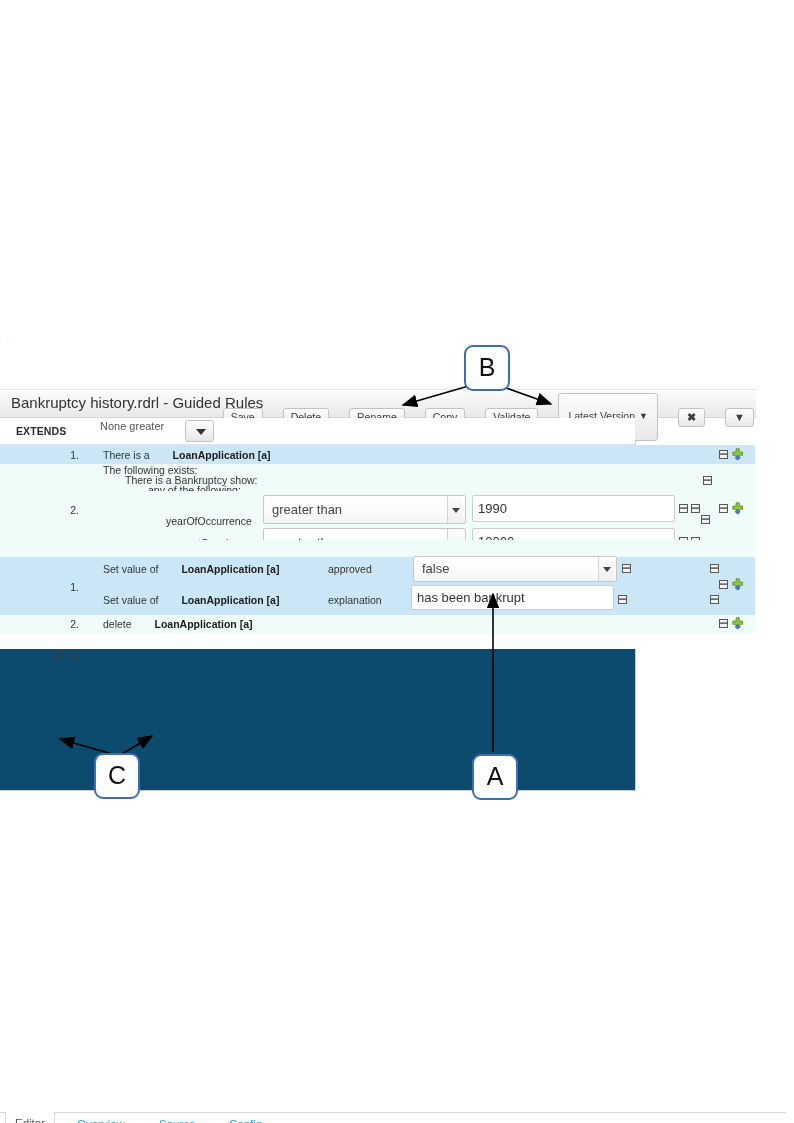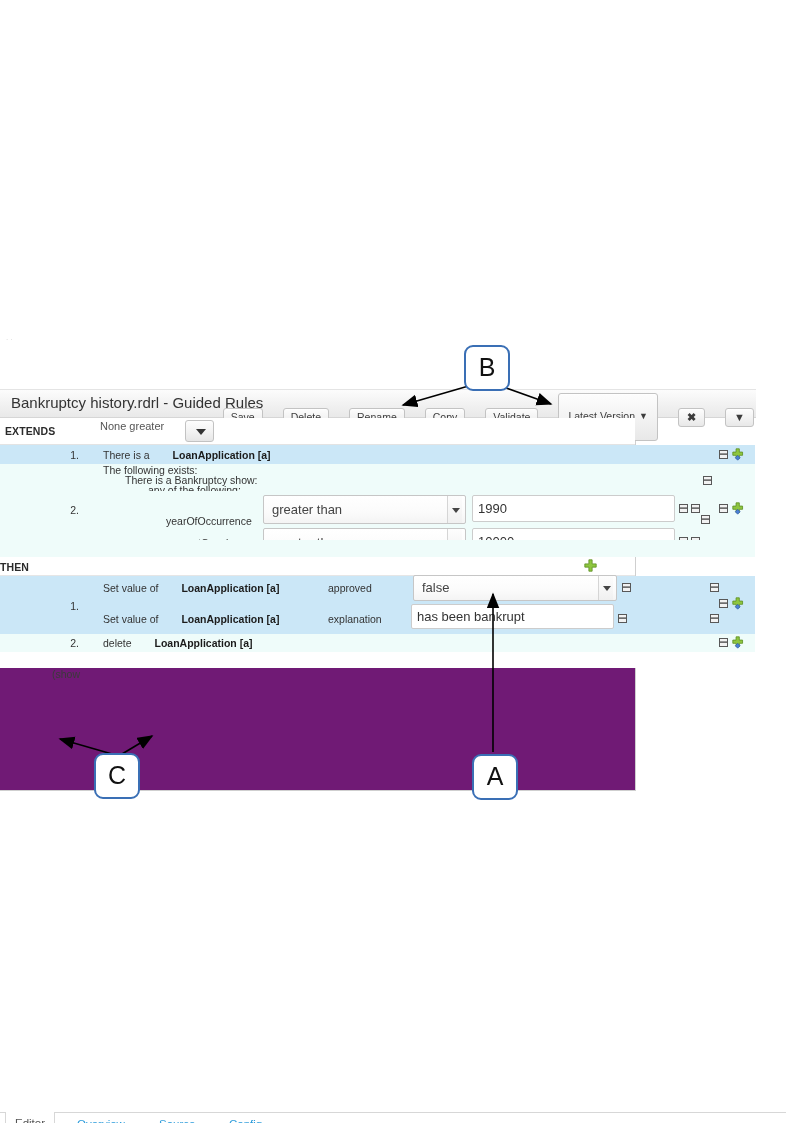--- a/index.html
+++ b/index.html
@@ -29,21 +29,21 @@
     letter-spacing: 2px;
   }
 
   
   .app-window {
     position: absolute;
     left: 0px;
     top: 389px;
     width: 636px;
     height: 402px;
-    background: #701a75;
+    background: #0c4a6e;
     border-right: 1px solid #cfcfcf;
     border-bottom: 1px solid #cfcfcf;
     box-sizing: border-box;
   }
 
   
   .titlebar {
     position: relative;
     height: 29px;
     background: linear-gradient(to bottom, #fcfcfc 0%, #f1f1f1 55%, #e9e9e9 100%);
@@ -95,21 +95,21 @@
 
   
   .extends-row {
     position: relative;
     height: 26px;
     background: #ffffff;
     border-bottom: 1px solid #e3e3e3;
   }
   .extends-label {
     position: absolute;
-    left: 5px;
+    left: 16px;
     top: 7px;
     font-size: 10.5px;
     font-weight: bold;
     color: #2b2b2b;
     letter-spacing: 0.1px;
   }
   .extends-value {
     position: absolute;
     left: 100px;
     top: 2px;
@@ -378,26 +378,20 @@
       </div>
       <div class="txt" style="left:472px; top:37px; width:203px; height:27px;">
         <span>10000</span>
       </div>
       <div class="ico-sq" style="left:679px; top:46px;"></div>
       <div class="ico-sq" style="left:691px; top:46px;"></div>
     </div>
 
     <div class="rule-row rr-mint rr-width" style="height:17px;"></div>
 
-    <div class="sect-head" style="height:18px;">
-      <div class="lbl">THEN</div>
-      <svg class="ico-plus" style="right:38px; top:2px;" viewBox="0 0 16 16">
-        <path d="M6 1 h4 v5 h5 v4 h-5 v5 h-4 v-5 h-5 v-4 h5 z" fill="#8ec63f" stroke="#5c8f23" stroke-width="1"></path>
-      </svg>
-    </div>
 
     <div class="rule-row rr-blue rr-width" style="height:58px;">
       <div class="num" style="left:57px; top:24px;">1.</div>
 
       <div class="rtext" style="left:103px; top:6px;">
         <span>Set value of </span><b>LoanApplication [a]</b>
       </div>
       <div class="rtext" style="left:328px; top:6px;">approved</div>
       <div class="sel" style="left:413px; top:-1px; width:204px; height:26px; line-height:24px;">
         <span>false</span>

